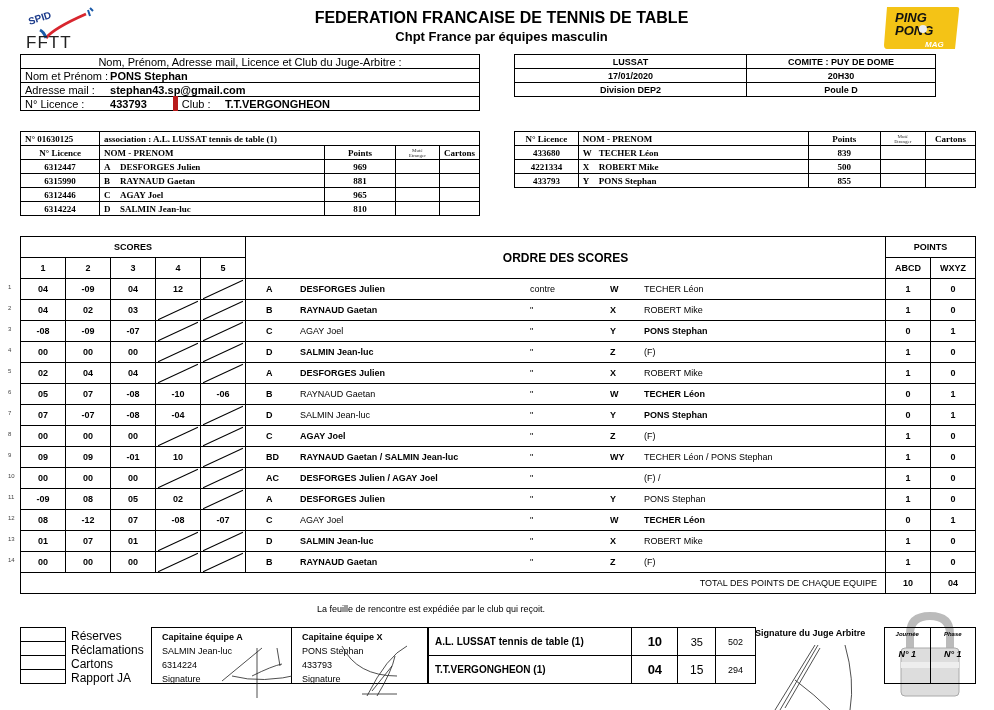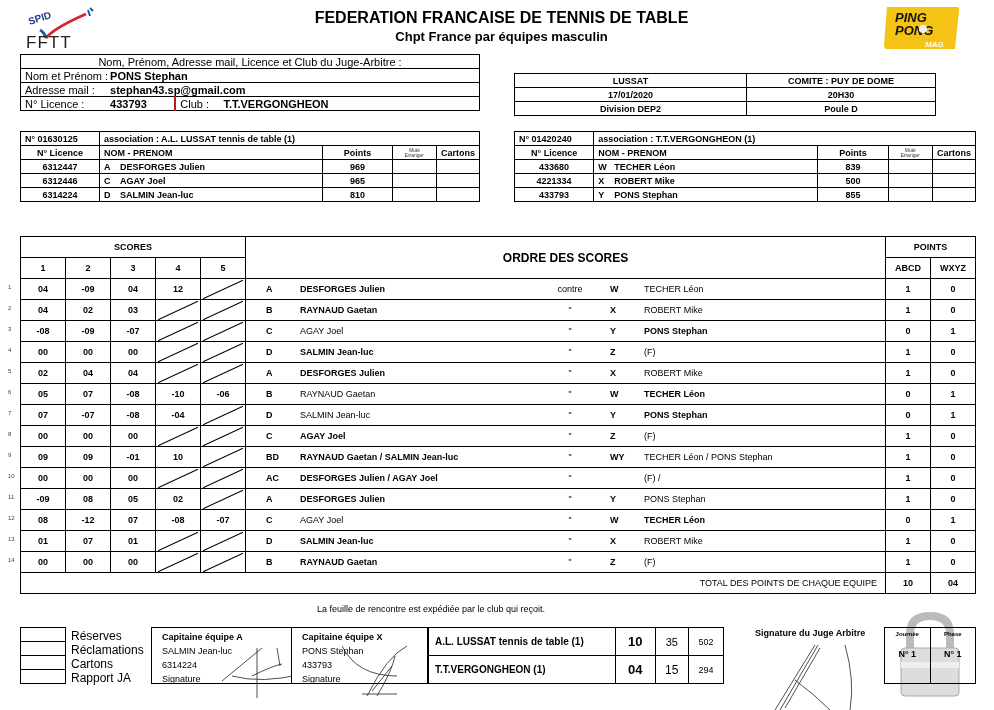--- a/index.html
+++ b/index.html
@@ -14,63 +14,63 @@
 
   
   #title1 { left: 0; width: 1003px; top: 9px; text-align: center; font-size: 16px; font-weight: bold; }
   #title2 { left: 0; width: 1003px; top: 29px; text-align: center; font-size: 13px; font-weight: bold; }
   #logo-fftt { left: 24px; top: 4px; width: 80px; height: 46px; }
   #logo-pp { left: 881px; top: 5px; width: 80px; height: 46px; }
 
   
   #ja { left: 20px; top: 54px; width: 460px; }
   #ja td { height: 14px; font-size: 11px; margin-left: 24px; }
-  #rencontre { left: 514px; top: 54px; width: 422px; margin-top: 19px; }
+  #rencontre { left: 514px; top: 54px; width: 422px; }
   #rencontre td { height: 14px; text-align: center; font-weight: bold; }
 
   
   .team { top: 131px; }
   #teamA { left: 20px; width: 460px; }
   #teamB { left: 514px; width: 462px; }
-  .team td { height: 14px; }
+  .team td { height: 14px; font-family: Liberation Serif, serif; }
   .tiny { font-size: 5px; line-height: 5px; text-align: center; color: #333; font-weight: normal; }
 
   
   #parties { left: 20px; top: 236px; width: 956px; }
   #parties td { height: 21px; font-size: 9px; }
   #parties .sc { width: 45px; text-align: center; font-weight: bold; }
   #parties .slash { position: relative; }
   #parties .slash::after { content: ""; position: absolute; left: 0; right: 0; top: 50%; border-top: 1px solid #000; transform: rotate(-25deg); }
   #parties .pts { width: 45px; text-align: center; font-weight: bold; }
   #parties .mid { border-left: 1px solid #000; border-right: 1px solid #000; border-top: 1px solid #000; border-bottom: 1px solid #000; padding: 0; }
   .rownums { left: 0; top: 278px; width: 20px; }
   .rownum { position: absolute; left: 8px; font-size: 6px; color: #444; }
 
   .mrow { display: flex; align-items: center; height: 100%; }
   .mrow span { display: inline-block; }
   .m-let { width: 34px; padding-left: 20px; box-sizing: content-box; font-weight: bold; }
   .m-name { width: 230px; }
-  .m-contre { width: 80px; text-align: center; }
+  .m-contre { width: 80px; }
   .m-let2 { width: 34px; font-weight: bold; text-align: left; }
   .m-name2 { width: 200px; }
 
   
   #footer-note { left: 0; width: 862px; top: 604px; text-align: center; font-size: 9px; }
   #boxes { left: 20px; top: 627px; }
   #boxes td { width: 45px; height: 14px; }
   .box-lbl { position: absolute; left: 71px; font-size: 12px; }
   #captains { left: 151px; top: 627px; width: 277px; height: 57px; border: 1px solid #000; }
   .cap { position: absolute; top: 0; height: 100%; padding: 2px 10px; font-size: 9px; line-height: 14px; }
   #capA { left: 0; width: 140px; border-right: 1px solid #000; }
   #capX { left: 140px; width: 135px; }
-  #result { left: 428px; top: 627px; width: 296px; padding-left: 12px; }
+  #result { left: 428px; top: 627px; width: 328px; padding-left: 12px; }
   #result td { height: 28px; font-size: 10px; }
   #sigJA { left: 755px; top: 628px; font-size: 9px; font-weight: bold; }
   #journee { left: 884px; top: 627px; width: 92px; height: 57px; }
-  #journee td { vertical-align: top; font-size: 6px; text-align: center; font-weight: bold; padding-top: 3px; }
+  #journee td { vertical-align: top; font-size: 6px; text-align: center; font-weight: bold; padding-top: 3px; font-style: italic; }
 </style>
 </head>
 <body>
 
 <div id="logo-fftt" class="abs">
   <svg width="80" height="46" viewBox="0 0 80 46">
     <text x="4" y="18" font-size="10" font-family="Liberation Sans, sans-serif" font-weight="bold" fill="#1b3a8a" transform="rotate(-18 14 14)">SPID</text>
     <path d="M22 34 Q 30 24 62 10" stroke="#d8262e" stroke-width="3" fill="none"></path>
     <path d="M16 26 Q 20 28 22 34" stroke="#1b5aa8" stroke-width="3" fill="none"></path>
     <path d="M64 6 l2 6 M66 4 l3 3" stroke="#1b5aa8" stroke-width="2"></path>
@@ -101,21 +101,21 @@
       </tr>
   <tr>
         <td colspan="3">
     <span style="display:inline-block;width:82px">Adresse mail  :</span>
     <span class="b">stephan43.sp@gmail.com</span></td>
       </tr>
   <tr>
     <td style="width:155px;border-right:none">
       <span style="display:inline-block;width:82px">N° Licence    :</span>
       <span class="b">433793</span></td>
-    <td style="width:305px;border-left:2px solid #b91c1c">
+    <td style="width:305px;border-left:5px solid #b91c1c">
       <span style="display:inline-block;width:40px">Club :</span>
       <span class="b">T.T.VERGONGHEON</span></td>
   </tr>
 </tbody>
   </table>
 
 <table id="rencontre" class="abs">
   <tbody>
       <tr>
         <td style="width:232px">LUSSAT</td>
@@ -149,41 +149,44 @@
     <td class="c">Cartons</td>
       </tr>
       <tr>
       <td class="c b">6312447</td>
       <td class="b"><span style="display:inline-block;width:16px">A</span><span>DESFORGES  Julien</span></td>
       <td class="c b">969</td>
       <td></td>
       <td></td>
       </tr>
       <tr>
+      <td class="c b">6315990</td>
+      <td class="b"><span style="display:inline-block;width:16px">B</span><span>RAYNAUD  Gaetan</span></td>
+      <td class="c b">881</td>
+      <td></td>
+      <td></td>
+      </tr>
+      <tr>
       <td class="c b">6312446</td>
       <td class="b"><span style="display:inline-block;width:16px">C</span><span>AGAY  Joel</span></td>
       <td class="c b">965</td>
       <td></td>
       <td></td>
       </tr>
       <tr>
       <td class="c b">6314224</td>
       <td class="b"><span style="display:inline-block;width:16px">D</span><span>SALMIN  Jean-luc</span></td>
       <td class="c b">810</td>
       <td></td>
       <td></td>
       </tr>
     </tbody>
   </table>
 <table id="teamB" class="abs team">
     <tbody>
-      <tr>
-        <td style="width:80px" class="b">N° 01420240</td>
-    <td colspan="4" class="b">association : T.T.VERGONGHEON  (1)</td>
-      </tr>
       <tr class="b">
     <td class="c">N° Licence</td>
     <td style="width:230px">NOM - PRENOM</td>
     <td class="c" style="width:72px">Points</td>
     <td style="width:45px">
           <div class="tiny">Muté</div>
           <div class="tiny">Etranger</div>
         </td>
     <td class="c">Cartons</td>
       </tr>

